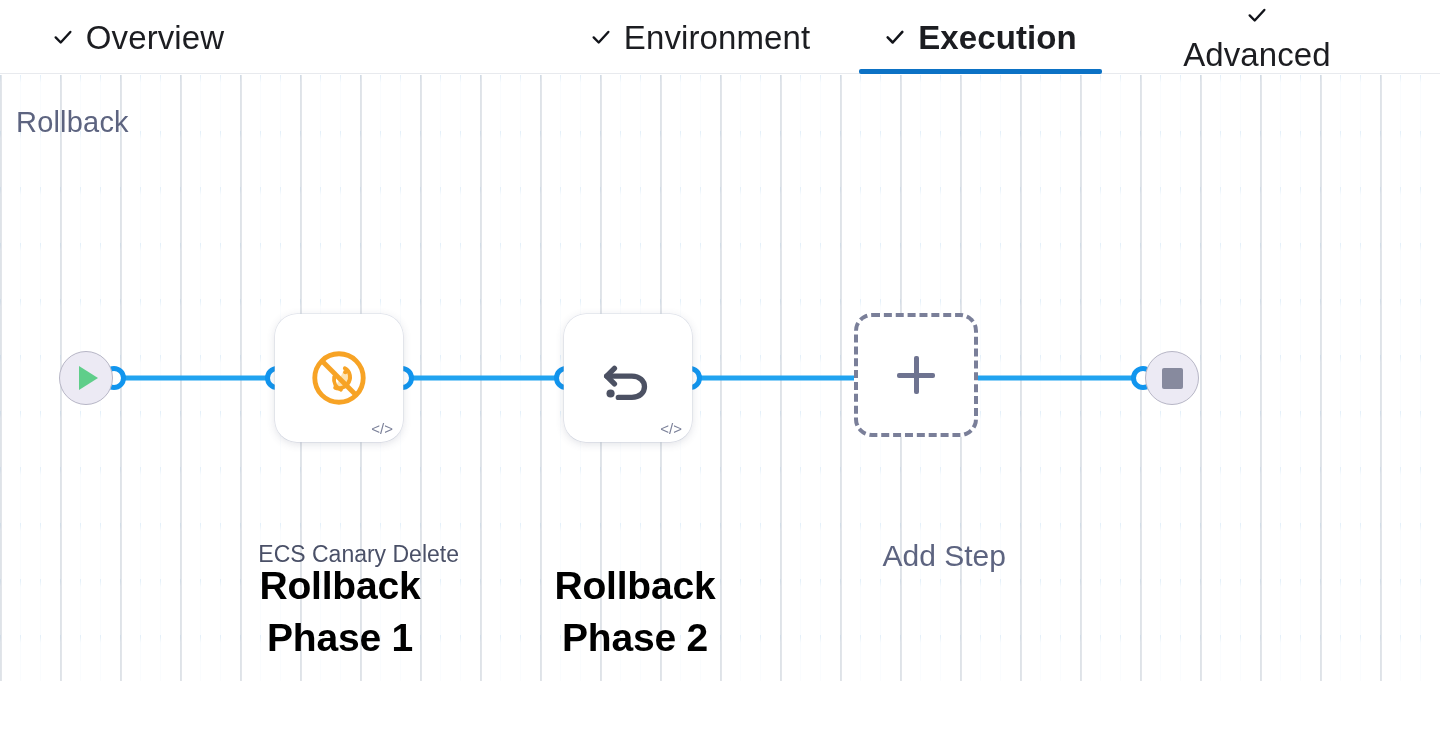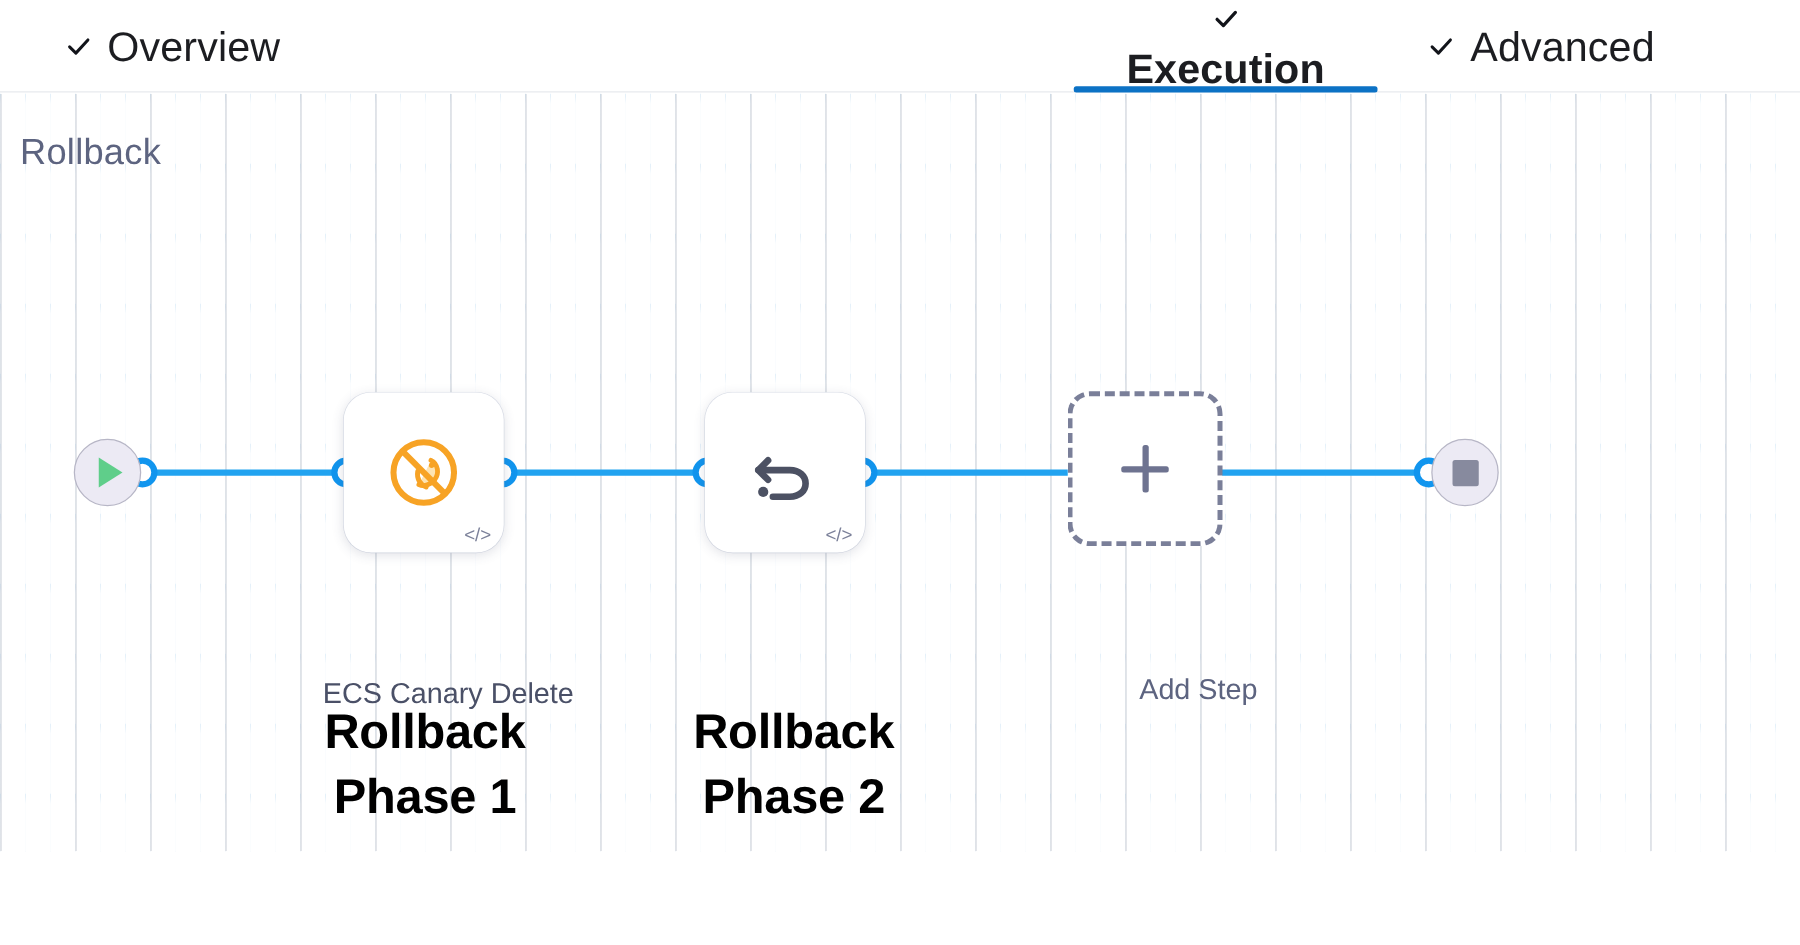--- a/index.html
+++ b/index.html
@@ -71,22 +71,22 @@
     height: 5px;
     background: transparent;
     border-radius: 2px;
   }
   .tab.is-active .tab-underline { background: #0c72c5; }
 
   
   .tab-overview    { position:absolute; left: 38px;   width: 200px; }
   .tab-service     { position:absolute; left: 332px;  width: 172px; }
   .tab-environment { position:absolute; left: 586px;  width: 228px; }
-  .tab-execution   { position:absolute; left: 859px;  width: 243px; flex-direction: column; }
-  .tab-advanced    { position:absolute; left: 1128px; width: 210px; }
+  .tab-execution   { position:absolute; left: 859px;  width: 243px; }
+  .tab-advanced    { position:absolute; left: 1152px; width: 210px; flex-direction: column; }
 
   
   .canvas {
     position: absolute;
     top: 75px; left: 0;
     width: 1440px;
     height: 606px;
     background-color: #ffffff;
     background-image:
       repeating-linear-gradient(to right,
@@ -218,21 +218,21 @@
     line-height: 1.32;
     color: #4a5067;
     font-weight: 400;
     z-index: 6;
     user-select: none;
   }
   .label-canary  { left: 219px; top: 464px; width: 240px; }
   .label-rolling { left: 508px; top: 464px; width: 240px; }
   .label-addstep {
     left: 826px; top: 461px; width: 180px;
-    font-size: 23px; color: #5d6480;
+    font-size: 30px; color: #5d6480;
   }
 
   
   .annotation {
     position: absolute;
     text-align: center;
     font-size: 39px;
     font-weight: 700;
     color: #000000;
     line-height: 1.33;
@@ -255,20 +255,29 @@
       <span class="tab-check">
         <svg viewBox="0 0 24 24" fill="none" stroke="currentColor" stroke-width="2.6" stroke-linecap="round" stroke-linejoin="round">
             <path d="M4 12.5 L9.5 18 L20 6.5"></path>
           </svg>
       </span>
       <span class="tab-label">Overview</span>
       <span class="tab-underline"></span>
     </div>
 
 
+    <div class="tab tab-environment">
+      <span class="tab-check">
+        <svg viewBox="0 0 24 24" fill="none" stroke="currentColor" stroke-width="2.6" stroke-linecap="round" stroke-linejoin="round">
+            <path d="M4 12.5 L9.5 18 L20 6.5"></path>
+          </svg>
+      </span>
+      <span class="tab-label">Environment</span>
+      <span class="tab-underline"></span>
+    </div>
 
     <div class="tab tab-execution is-active">
       <span class="tab-check">
         <svg viewBox="0 0 24 24" fill="none" stroke="currentColor" stroke-width="2.8" stroke-linecap="round" stroke-linejoin="round">
             <path d="M4 12.5 L9.5 18 L20 6.5"></path>
           </svg>
       </span>
       <span class="tab-label">Execution</span>
       <span class="tab-underline"></span>
     </div>

